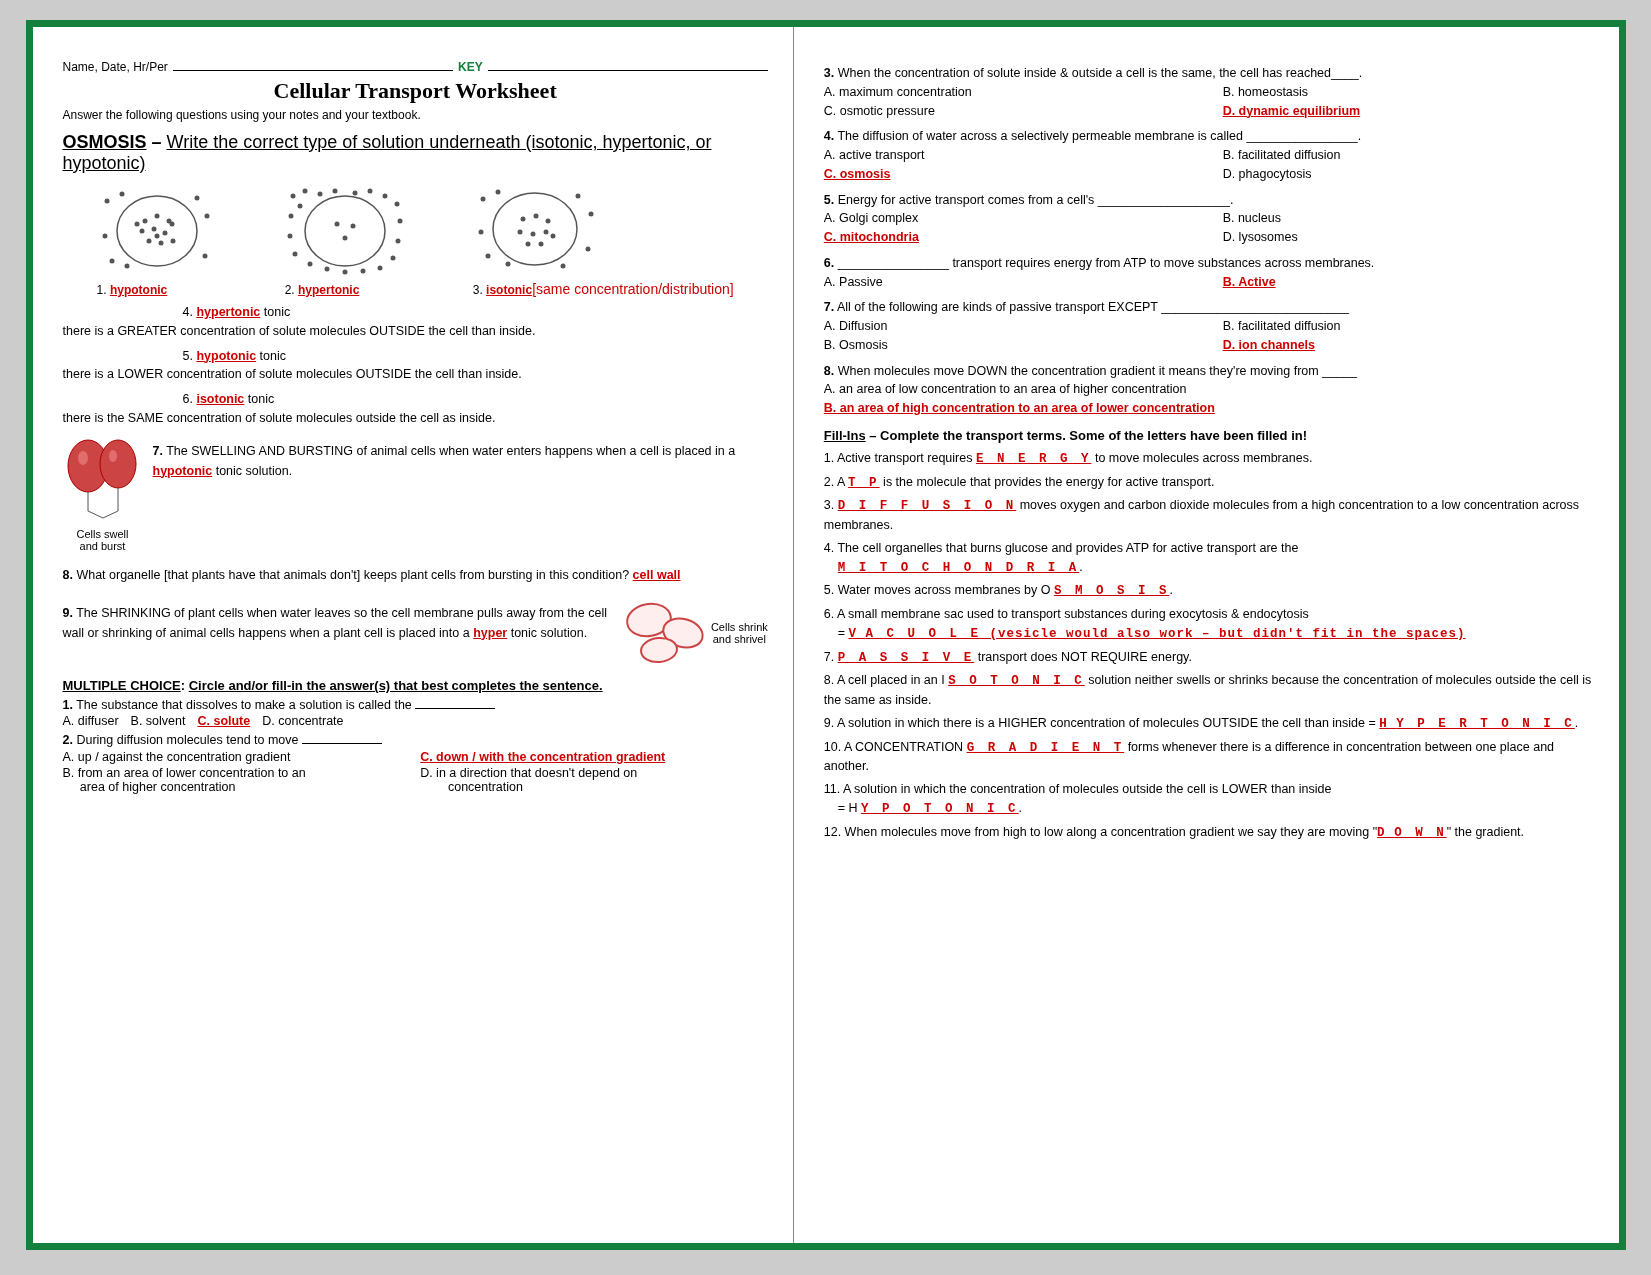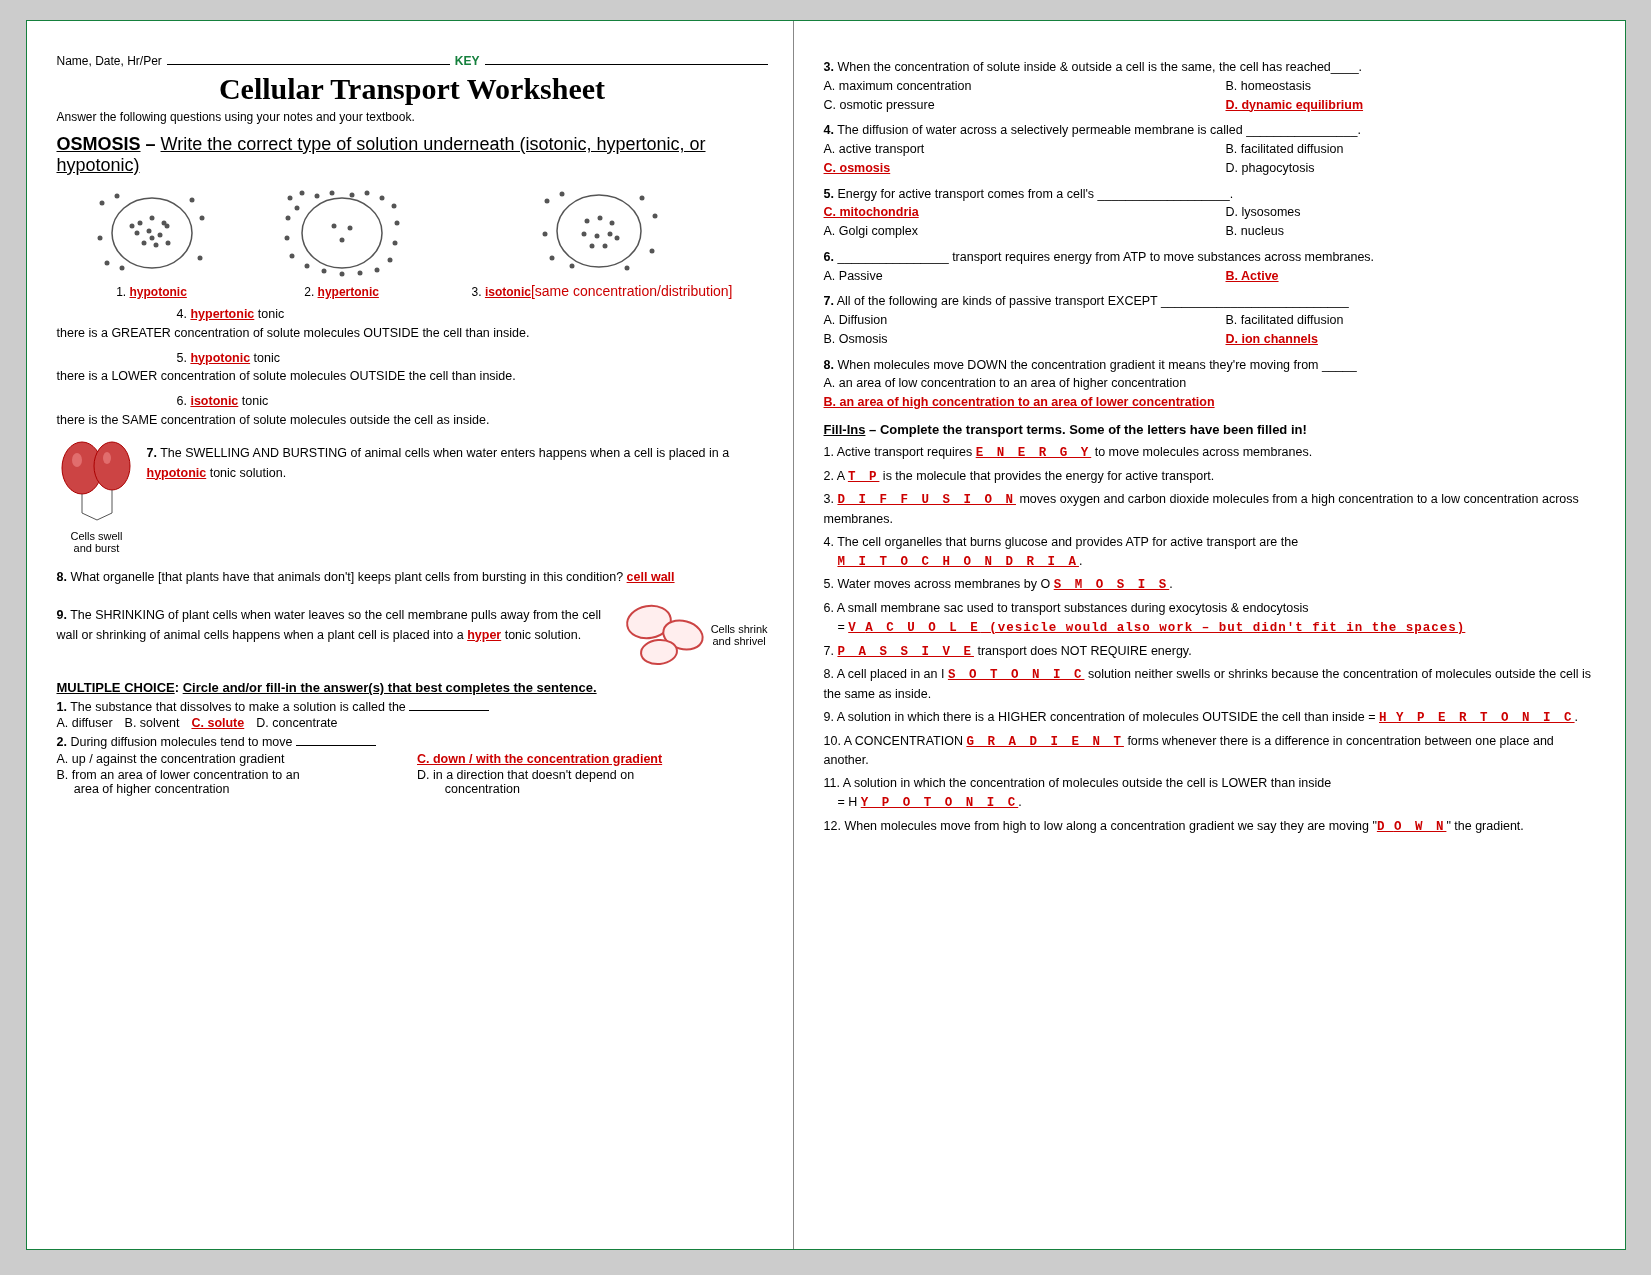--- a/index.html
+++ b/index.html
@@ -10,21 +10,21 @@
       display: flex;
       justify-content: center;
       align-items: flex-start;
       padding: 20px;
     }
     .page-container {
       background: white;
       width: 1600px;
       min-height: 1230px;
       display: flex;
-      border: 1px solid #15803d;
+      border: 7px solid #15803d;
     }
     .left-col {
       width: 48%;
       padding: 30px 25px 20px 30px;
       border-right: 1px solid #888;
     }
     .right-col {
       width: 52%;
       padding: 30px 25px 20px 30px;
     }
@@ -33,39 +33,39 @@
       margin-bottom: 4px;
       display: flex;
       align-items: baseline;
       gap: 5px;
     }
     .name-line span.label { white-space: nowrap; }
     .name-line span.line { border-bottom: 1px solid #000; flex: 1; display: inline-block; height: 14px; }
     .name-line span.key { color: #15803d; font-weight: bold; }
     .title {
       text-align: center;
-      font-size: 30px;
+      font-size: 22px;
       font-weight: bold;
       font-family: 'Times New Roman', serif;
       margin-bottom: 4px;
     }
     .subtitle { font-size: 12px; margin-bottom: 10px; }
     .section-header {
       font-weight: bold;
       font-size: 18px;
       margin-bottom: 6px;
     }
     .underline { text-decoration: underline; }
     .osmosis-diagrams {
       display: flex;
       justify-content: space-around;
       align-items: flex-end;
       margin: 10px 0 6px 0;
     }
-    .diagram-item { text-align: center; }
+    .diagram-item { }
     .diagram-label {
       font-size: 12px;
       margin-top: 4px;
     }
     .diagram-label .answer { color: #cc0000; text-decoration: underline; font-weight: bold; }
     .diagram-label .small { font-size: 14px; color: #cc0000; }
     .definition-block {
       margin: 6px 0;
       font-size: 12.5px;
       line-height: 1.5;
@@ -363,26 +363,26 @@
       </div>
       <div class="rq-row">
         <span class="rq-opt correct">C. osmosis</span>
         <span class="rq-opt">D. phagocytosis</span>
       </div>
     </div>
 
     <div class="rq">
       <span class="rq-num">5.</span> Energy for active transport comes from a cell's ___________________.
       <div class="rq-row">
+        <span class="rq-opt">A. Golgi complex</span>
+        <span class="rq-opt">B. nucleus</span>
+      </div>
+      <div class="rq-row">
         <span class="rq-opt correct">C. mitochondria</span>
         <span class="rq-opt">D. lysosomes</span>
-      </div>
-      <div class="rq-row">
-        <span class="rq-opt">A. Golgi complex</span>
-        <span class="rq-opt">B. nucleus</span>
       </div>
     </div>
 
     <div class="rq">
       <span class="rq-num">6.</span> ________________ transport requires energy from ATP to move substances across membranes.
       <div class="rq-row">
         <span class="rq-opt">A. Passive</span>
         <span class="rq-opt correct">B. Active</span>
       </div>
     </div>

